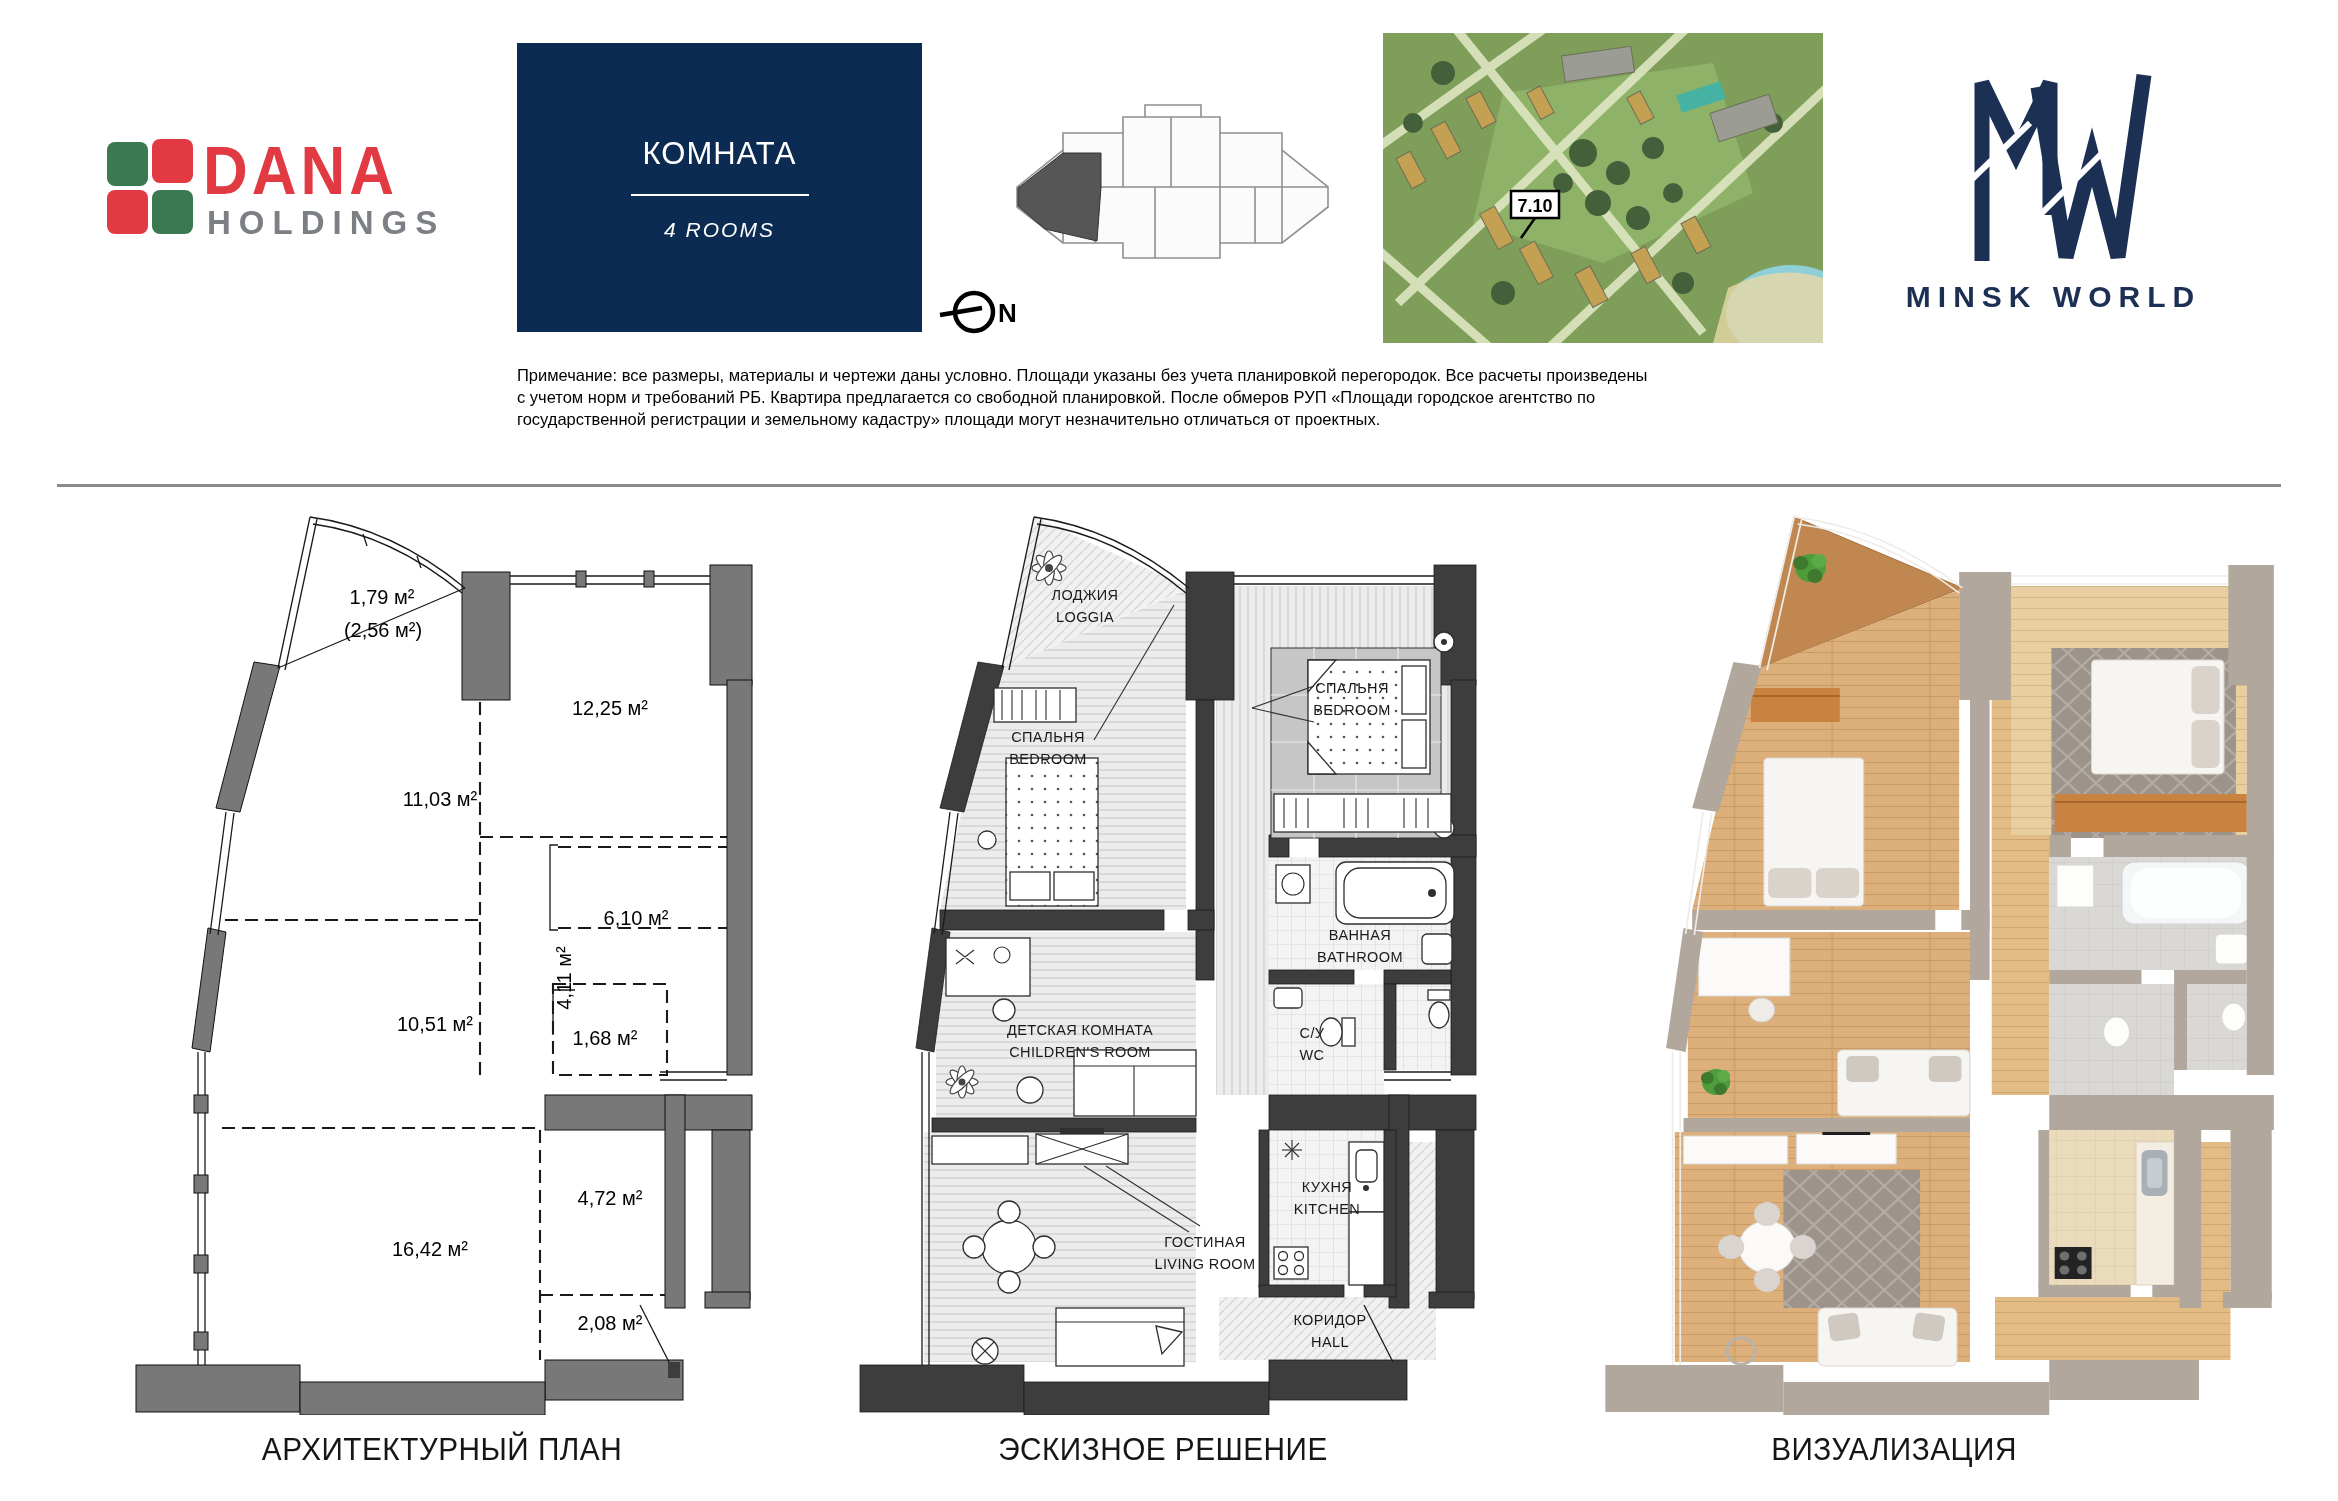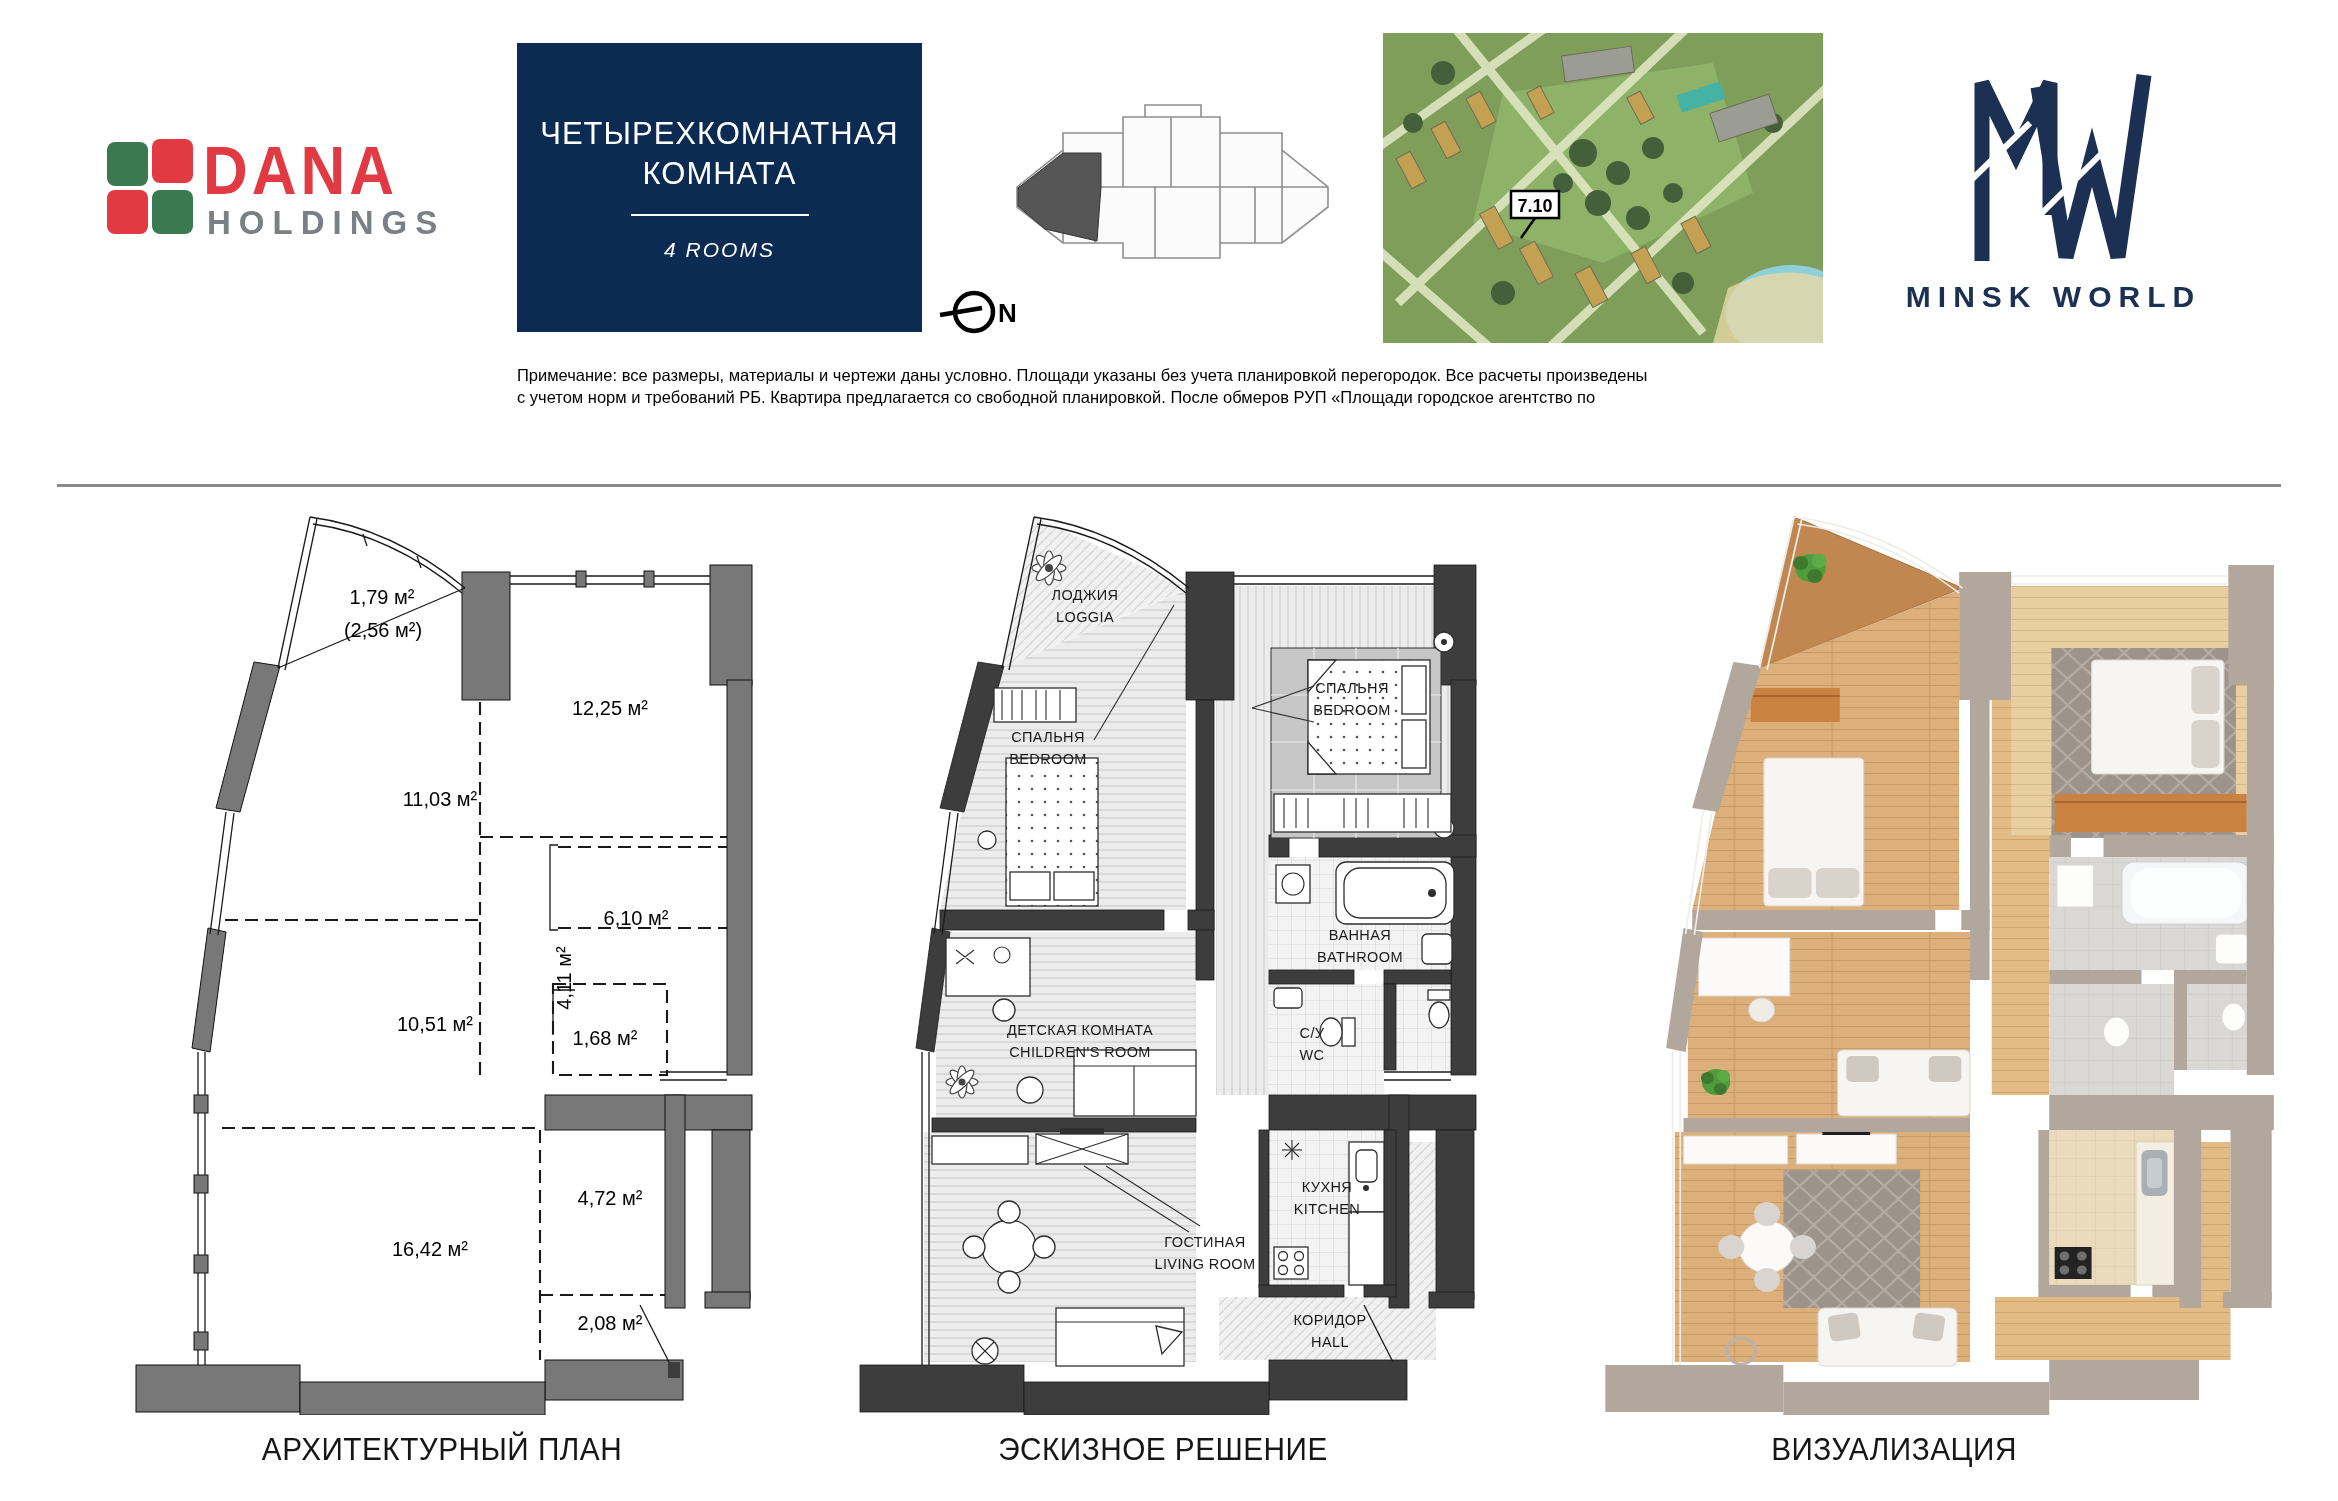--- a/index.html
+++ b/index.html
@@ -50,21 +50,20 @@
     <div class="dsq" style="left:0;top:0;background:#3b7a50"></div>
     <div class="dsq" style="left:45px;top:-3px;background:#e23a43"></div>
     <div class="dsq" style="left:0;top:48px;background:#e23a43"></div>
     <div class="dsq" style="left:45px;top:48px;background:#3b7a50"></div>
   </div>
   <div class="dana-name">DANA</div>
   <div class="dana-sub">HOLDINGS</div>
 </div>
 
 <div class="abs title-box">
-  <div class="t1">ЧЕТЫРЕХКОМНАТНАЯ</div>
   <div class="t1">КОМНАТА</div>
   <hr>
   <div class="t2">4 ROOMS</div>
 </div>
 
 <svg class="abs" style="left:1005px;top:95px" width="335" height="185" viewBox="0 0 335 185">
   <g stroke="#8f8f8f" stroke-width="1.6" fill="#fbfbfb">
     <path d="M12,92 L58,55 L58,38 L118,38 L118,22 L215,22 L215,38 L277,38 L277,55 L323,92 L323,112 L277,148 L215,148 L215,163 L118,163 L118,148 L58,148 L12,112 Z"></path>
     <path d="M58,55 L58,148 M118,38 L118,92 M166,22 L166,92 M215,38 L215,92 M277,55 L277,148 M12,92 L323,92 M90,92 L90,148 M150,92 L150,163 M215,92 L215,148 M250,92 L250,148"></path>
     <path d="M140,22 L140,10 L196,10 L196,22" fill="none"></path>
@@ -138,20 +137,21 @@
       <line x1="96" y1="120" x2="160" y2="58"></line>
       <line x1="170" y1="150" x2="240" y2="80"></line>
     </g>
   </svg>
   <div class="mw-name">MINSK WORLD</div>
 </div>
 
 <div class="abs notes">
   <div>Примечание: все размеры, материалы и чертежи даны условно. Площади указаны без учета планировкой перегородок. Все расчеты произведены</div>
   <div>с учетом норм и требований РБ. Квартира предлагается со свободной планировкой. После обмеров РУП «Площади городское агентство по</div>
+  <div>государственной регистрации и земельному кадастру» площади могут незначительно отличаться от проектных.</div>
 </div>
 <div class="abs divider"></div>
 
 <svg class="plansvg" style="left:120px" viewBox="0 0 645 905">
   <g>
     <rect class="wall-a" x="342" y="62" width="48" height="128"></rect>
     <rect class="wall-a" x="590" y="55" width="42" height="120"></rect>
     <rect class="wall-a" x="607" y="170" width="25" height="395"></rect>
     <rect class="wall-a" x="425" y="585" width="207" height="35"></rect>
     <rect class="wall-a" x="545" y="585" width="20" height="213"></rect>

